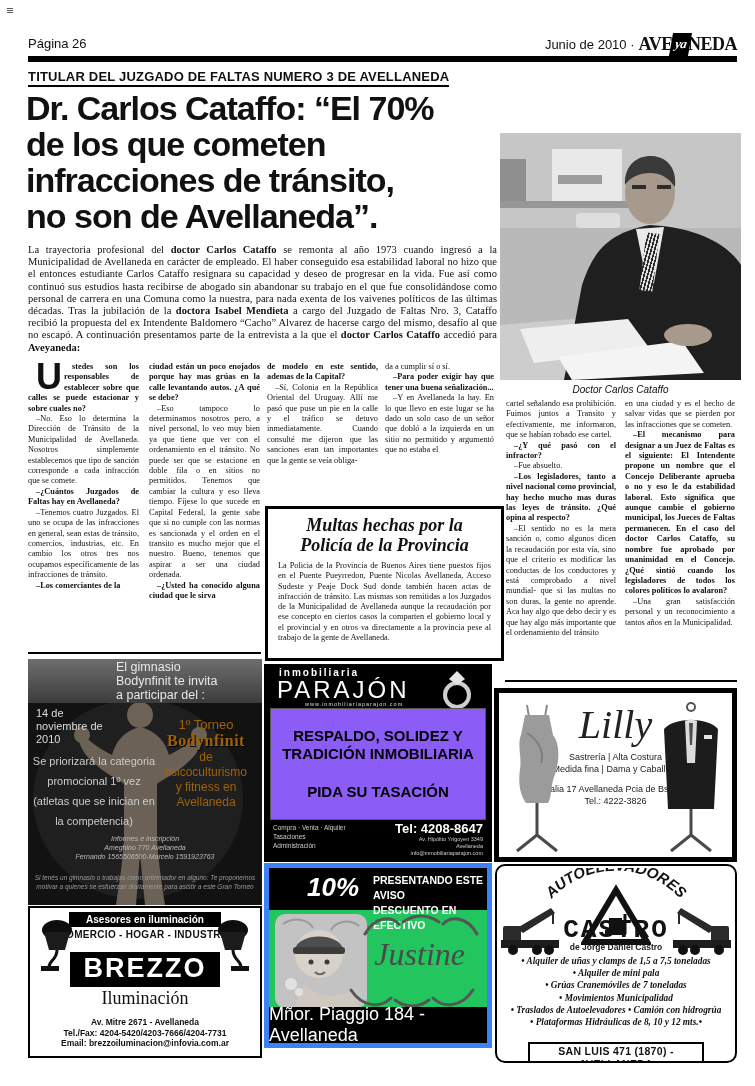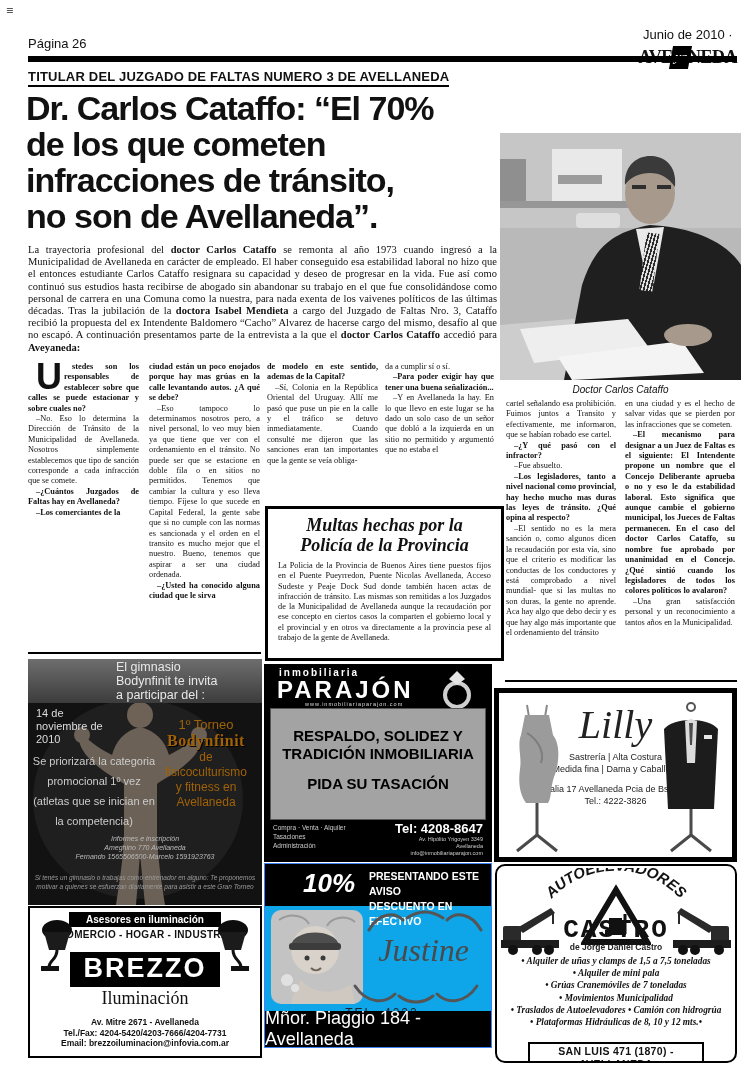--- a/index.html
+++ b/index.html
@@ -10,21 +10,21 @@
     font-family:"Liberation Serif", serif;
   }
   .abs { position:absolute; }
   .prel { white-space:pre-line; }
   .sans { font-family:"Liberation Sans", sans-serif; }
   .b { font-weight:bold; }
 
   
   #corner-mark { left:6px; top:3px; font-size:13px; color:#222; }
   #page-number { left:28px; top:36px; font-size:13px; }
-  #header-right { right:18px; top:27px; font-size:13px; display:flex; align-items:center; gap:4px;flex-direction:column; }
+  #header-right { right:18px; top:33px; font-size:13px; display:flex; align-items:center; gap:4px; }
   #brand { font-family:"Liberation Serif", serif; font-weight:bold; font-size:18px; letter-spacing:-0.5px; display:flex; align-items:center; }
   #brand-box { display:inline-block; background:#000; color:#fff; font-style:italic; font-size:13px; padding:3px 4px 4px 4px; transform:skew(-10deg); margin:0 -2px; }
   #top-rule { left:28px; top:56px; width:709px; height:6px; background:#000; }
   #kicker { left:28px; top:69px; font-size:13px; font-weight:bold; border-bottom:2px solid #000; padding-bottom:1px; letter-spacing:0.2px; }
 
   
   #headline { left:26px; top:90px; width:478px; font-size:34px; line-height:36px; font-weight:bold; letter-spacing:-1px; }
   #lead { left:28px; top:244px; width:469px; height:112px; font-size:10.5px; line-height:12.2px; text-align:justify; overflow:hidden; }
 
   
@@ -64,26 +64,26 @@
   .gym-t2 { font-size:16px; font-weight:bold; font-family:"Liberation Serif", serif; letter-spacing:0.5px; text-shadow:1px 1px 0 #000; }
   .gym-t3 { font-size:12px; line-height:15px; }
   #gym-priority { position:absolute; left:2px; top:92px; width:128px; text-align:center; font-size:11px; line-height:20px; color:#ccc; }
   #gym-info { position:absolute; left:0; bottom:44px; width:100%; text-align:center; font-size:7px; line-height:9px; color:#bbb; font-style:italic; }
   #gym-note { position:absolute; left:6px; bottom:14px; width:222px; text-align:center; font-size:6.5px; line-height:8.5px; color:#9a9a9a; font-style:italic; }
 
   
   #ad-parajon { left:264px; top:664px; width:228px; height:198px; border:1px solid #000; background:#000; font-family:"Liberation Sans", sans-serif; }
   #parajon-head { position:relative; height:43px; color:#fff;padding-left:44px; }
   #parajon-inmo { position:absolute; left:14px; top:2px; font-size:10px; font-weight:bold; letter-spacing:2px; }
-  #parajon-name { position:absolute; left:12px; top:11px; font-size:24px; font-weight:bold; letter-spacing:3px; }
+  #parajon-name { position:absolute; left:12px; top:11px; font-size:24px; font-weight:normal; letter-spacing:3px; }
   #parajon-web { position:absolute; left:40px; top:36px; font-size:5.5px; letter-spacing:1px; color:#ddd; }
   #parajon-ring { position:absolute; right:8px; top:4px; }
-  #parajon-body { position:absolute; left:5px; top:43px; right:5px; height:112px; background:#a3a3a3; border:1px solid #555; text-align:center; color:#000; }
+  #parajon-body { position:absolute; left:5px; top:43px; right:5px; height:112px; background:#8b5cf6; border:1px solid #555; text-align:center; color:#000; }
   #parajon-line1 { margin-top:18px; font-size:15px; line-height:18px; font-weight:bold; }
-  #parajon-line2 { margin-top:12px; font-size:15px; font-weight:bold; }
+  #parajon-line2 { margin-top:20px; font-size:15px; font-weight:bold; }
   #parajon-foot { position:absolute; left:0; bottom:0; width:100%; height:42px; color:#fff; }
   #parajon-services { position:absolute; left:8px; top:4px; font-size:6.5px; line-height:9px; color:#ccc; }
   #parajon-tel { position:absolute; right:8px; top:2px; font-size:13px; font-weight:bold; }
   #parajon-addr { position:absolute; right:8px; top:17px; font-size:5.5px; line-height:7px; text-align:right; color:#ccc; }
 
   
   #ad-lilly { left:494px; top:688px; width:243px; height:174px; border:5px solid #000; background:#fff; text-align:center; }
   #lilly-name { margin-top:12px; font-size:40px; line-height:40px; font-style:italic; font-family:"Liberation Serif", serif; color:#222; }
   .lilly-line { font-family:"Liberation Sans", sans-serif; font-size:9px; line-height:12px; color:#222; }
   #lilly-addr { margin-top:8px; }
@@ -95,21 +95,21 @@
   #brezzo-banner { margin:4px auto 0; width:152px; background:#000; color:#fff; font-size:10px; font-weight:bold; padding:2px 0; }
   #brezzo-line1 { margin-top:2px; font-size:10px; font-weight:bold; letter-spacing:0.3px; }
   #brezzo-name { margin:12px auto 0; width:150px; background:#000; color:#fff; font-size:27px; font-weight:bold; letter-spacing:2px; padding:1px 0 3px; }
   #brezzo-sub { font-family:"Liberation Serif", serif; font-size:18px; margin-top:1px; }
   #brezzo-contact { margin-top:8px; font-size:8.5px; line-height:10.5px; font-weight:bold; }
   .spotlight { position:absolute; top:8px; }
   #spot-left { left:4px; }
   #spot-right { right:4px; transform:scaleX(-1); }
 
   
-  #ad-justine { left:264px; top:863px; width:228px; height:185px; border:1px solid #3b82f6; background:#0ea5e9; overflow:hidden; }
+  #ad-justine { left:264px; top:863px; width:228px; height:185px; border:5px solid #3b82f6; background:#22c55e; overflow:hidden; }
   #justine-promo { position:relative; height:42px; background:#000; color:#fff; font-family:"Liberation Sans", sans-serif; }
   #justine-pct { position:absolute; left:38px; top:4px; font-size:26px; font-weight:bold; font-style:italic; }
   #justine-promo-lines { position:absolute; left:104px; top:5px; font-size:10.5px; line-height:15px; font-weight:bold; }
   #justine-mid { position:relative; height:100px; }
   #justine-baby { position:absolute; left:6px; top:4px; }
   #justine-name { position:absolute; right:22px; top:26px; font-size:32px; font-style:italic; font-family:"Liberation Serif", serif; color:#4a4a4a; }
   .justine-swirl { position:absolute; color:#555; }
   #justine-cats { position:relative; height:26px; display:grid; grid-template-columns:66px 1fr 62px; align-items:center; padding:0 4px; font-family:"Liberation Sans", sans-serif; }
   .jcat { font-size:6px; color:#333; line-height:9px; }
   #justine-tel { text-align:center; font-size:12px; letter-spacing:2px; color:#222; }
@@ -182,20 +182,21 @@
     </svg>
   </div>
   <div class="abs" id="photo-caption">Doctor Carlos Cataffo</div>
 
   <div class="abs" id="lead"><span>La trayectoria  profesional del </span><span class="b">doctor Carlos Cataffo</span><span> se remonta al año 1973 cuando ingresó a la Municipalidad de Avellaneda en carácter de empleado. El haber conseguido esa estabilidad laboral no hizo que el entonces estudiante Carlos Cataffo resignara su capacidad y deseo de progresar en la vida. Fue así como continuó sus estudios hasta recibirse de abogado sin  abandonar su trabajo en el que fue consolidándose como personal de carrera en una Comuna como la nuestra, para nada exenta de los vaivenes políticos de las últimas décadas. Tras la jubilación de la </span><span class="b">doctora Isabel Mendieta</span><span> a cargo del Juzgado de Faltas Nro. 3, Cataffo recibió la propuesta del ex Intendente Baldomero “Cacho” Alvarez de hacerse cargo del mismo, desafío al que no escapó. A continuación presentamos parte de la entrevista a la que el </span><span class="b">doctor Carlos Cataffo</span><span> accedió para </span><span class="b">Aveyaneda:</span></div>
 
   <div class="article-col" id="col-0">
       <p class="q"><span class="dropcap">U</span>stedes son los responsables de establecer sobre que calles se puede estacionar y sobre cuales no?</p>
       <p class="a">–No. Eso lo determina la Dirección de Tránsito de la Municipalidad de Avellaneda. Nosotros simplemente establecemos que tipo de sanción corresponde a cada infracción que se comete.</p>
       <p class="q">–¿Cuántos Juzgados de Faltas hay en Avellaneda?</p>
+      <p class="a">–Tenemos cuatro Juzgados. El uno se ocupa de las infracciones en general, sean estas de tránsito, comercios, industrias, etc. En cambio los otros tres nos ocupamos específicamente de las infracciones de tránsito.</p>
       <p class="q">–Los comerciantes de la</p>
     </div>
   <div class="article-col" id="col-1">
       <p class="q cont">ciudad están un poco enojados porque hay mas grúas en la calle levantando autos. ¿A qué se debe?</p>
       <p class="a">–Eso tampoco lo determinamos nosotros pero, a nivel personal, lo veo muy bien ya que tiene que ver con el ordenamiento en el tránsito. No puede ser que se estacione en doble fila o en sitios no permitidos. Tenemos que cambiar la cultura y eso lleva tiempo. Fíjese lo que sucede en Capital Federal, la gente sabe que si no cumple con las normas es sancionada y el orden en el transito es mucho mejor que el nuestro. Bueno, tenemos que aspirar a ser una ciudad ordenada.</p>
       <p class="q">–¿Usted ha conocido alguna ciudad que le sirva</p>
     </div>
   <div class="article-col" id="col-2">
       <p class="q cont">de modelo en este sentido, ademas de la Capital?</p>
       <p class="a">–Sí, Colonia en la República Oriental del Uruguay. Allí me pasó que puse un pie en la calle y el tráfico se detuvo inmediatamente. Cuando consulté me dijeron que las sanciones eran tan importantes que la gente se veía obliga-</p>

